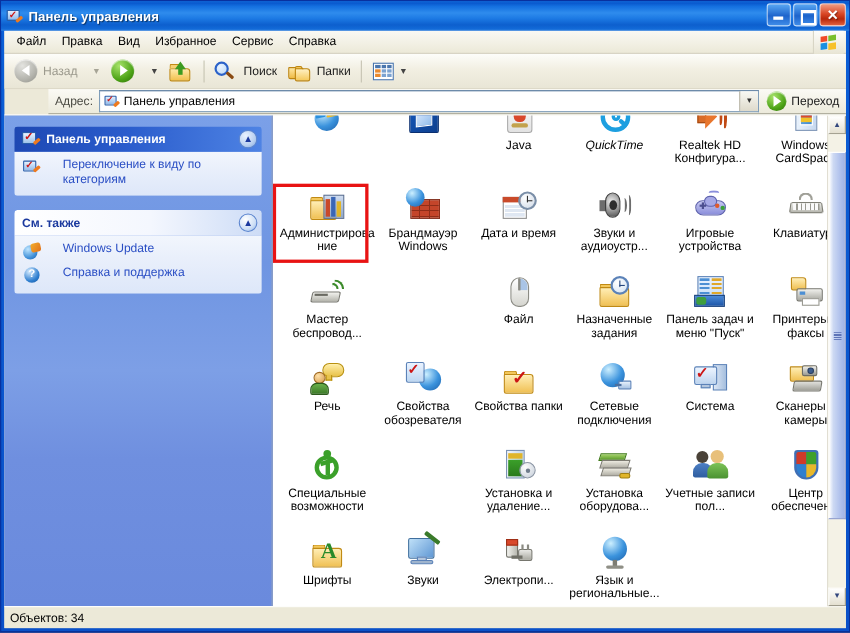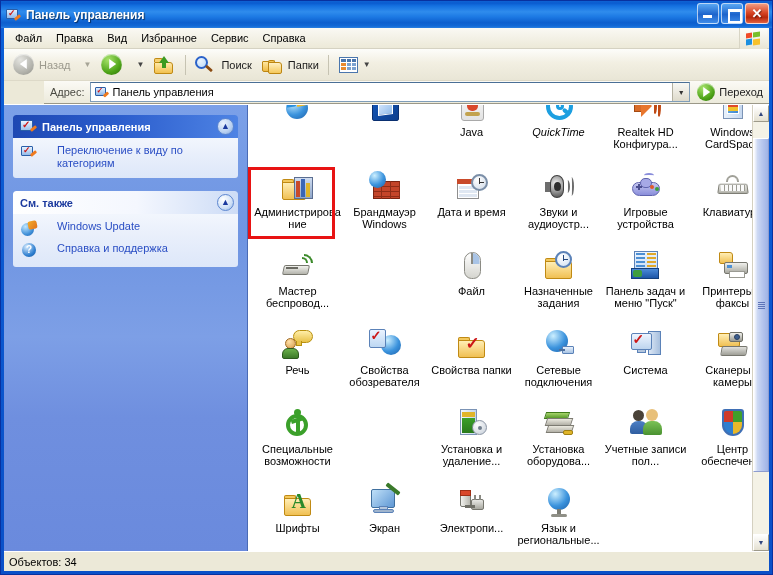--- a/index.html
+++ b/index.html
@@ -810,21 +810,21 @@
             <div class="gi-label">Шрифты</div>
           </div>
 
           <div class="gi" style="left:93px; top:380px;">
             <div class="gi-ico">
               <div style="position:absolute;left:4px;top:4px;width:24px;height:19px;background:linear-gradient(135deg,#bfe0f8,#5f97d4);border:1px solid #3f6f9e;border-radius:2px;"></div>
               <div style="position:absolute;left:12px;top:21px;width:9px;height:5px;background:#b4c6dd;border:1px solid #5b82b8;"></div>
               <div style="position:absolute;left:6px;top:24px;width:21px;height:4px;background:#9fb4cd;border:1px solid #5b82b8;border-radius:2px;"></div>
               <div style="position:absolute;left:18px;top:2px;width:16px;height:4px;background:#3a7a2a;transform:rotate(38deg);border-radius:1px;"></div>
             </div>
-            <div class="gi-label">Экран</div>
+            <div class="gi-label">Звуки</div>
           </div>
 
           <div class="gi" style="left:180px; top:380px;">
             <div class="gi-ico">
               <div style="position:absolute;left:6px;top:5px;width:11px;height:17px;background:linear-gradient(to right,#f2f2ee,#b8b8b0);border:1px solid #76766e;border-radius:2px;"></div>
               <div style="position:absolute;left:6px;top:5px;width:11px;height:6px;background:#d9482b;border:1px solid #9f2f16;"></div>
               <div style="position:absolute;left:17px;top:14px;width:13px;height:11px;background:linear-gradient(to bottom,#e8e8e4,#a8a8a0);border:1px solid #76766e;border-radius:2px;"></div>
               <div style="position:absolute;left:20px;top:10px;width:2px;height:5px;background:#8a8a82;"></div>
               <div style="position:absolute;left:25px;top:10px;width:2px;height:5px;background:#8a8a82;"></div>
               <div style="position:absolute;left:11px;top:20px;width:10px;height:3px;background:#6f6f67;"></div>

